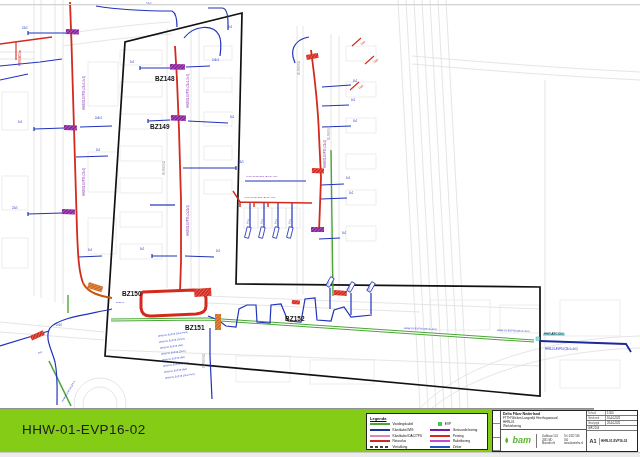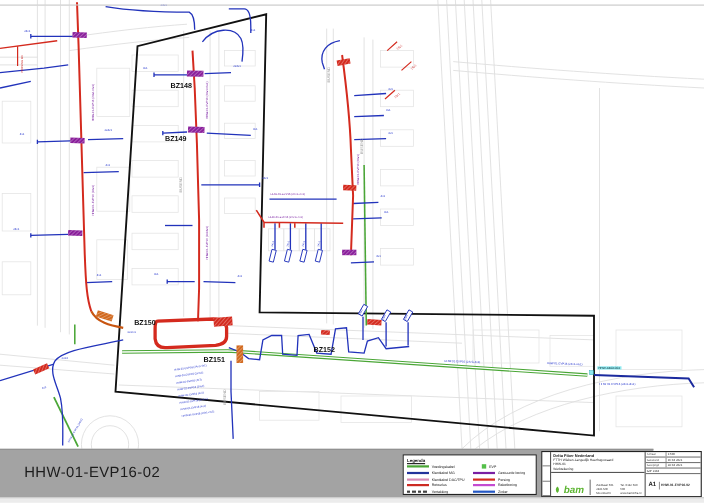--- a/index.html
+++ b/index.html
@@ -2,40 +2,40 @@
 <html><head>
 <meta charset="utf-8">
 <style>
   html,body{margin:0;padding:0;background:#e9e9e9;font-family:"Liberation Sans",sans-serif;}
   .sheet{position:relative;width:640px;height:457px;background:#ffffff;overflow:hidden;}
   #map{position:absolute;left:0;top:0;width:640px;height:408px;}
   #labels{position:absolute;left:0;top:0;width:640px;height:408px;pointer-events:none;}
   .map-label{position:absolute;line-height:1;white-space:nowrap;transform-origin:0 0;}
   .rule-top{position:absolute;left:0;top:4px;width:640px;border-top:1px solid #d4d4d4;}
   .page-bottom{position:absolute;left:0;top:452px;width:640px;height:5px;background:#ececec;border-top:1px solid #c9c9c9;}
-  .bottom-strip{position:absolute;left:0;top:408px;width:594px;height:44px;background:#a3a3a3;border-top:1px solid #8f8f8f;}
+  .bottom-strip{position:absolute;left:0;top:408px;width:594px;height:44px;background:#84cc16;border-top:1px solid #8f8f8f;}
   .sheet-title{position:absolute;left:22px;top:13px;font-size:13.5px;color:#1c1c1c;letter-spacing:.4px;}
   
   .legend{position:absolute;left:366px;top:4px;width:122px;height:37px;border:1px solid #222;background:#fff;box-sizing:border-box;padding:2px 3px;}
   .legend-title{font-size:4px;font-weight:bold;text-decoration:underline;color:#111;}
   .legend-cols{display:flex;gap:8px;margin-top:1px;}
   .legend-col{display:flex;flex-direction:column;gap:1.8px;}
   .legend-row{display:flex;align-items:center;gap:2.5px;}
   .sample{width:20px;height:2px;flex:0 0 auto;}
   .sample.square{width:4px;height:4px;margin-left:8px;}
   .legend-label{font-size:3.2px;color:#111;white-space:nowrap;}
   
   .titleblock{position:absolute;left:492px;top:1px;width:146px;height:42px;border:1px solid #222;background:#fff;box-sizing:border-box;display:flex;}
   .tb-rail{width:7px;border-right:.5px solid #555;display:flex;flex-direction:column;}
   .tb-rail div{flex:1;border-bottom:.5px solid #888;}
   .tb-main{flex:1;display:flex;flex-direction:column;border-right:.5px solid #555;}
   .tb-info{padding:1px 2px;border-bottom:.5px solid #555;}
   .tb-company{font-size:3.6px;font-weight:bold;color:#111;}
   .tb-line{font-size:3px;color:#222;}
-  .tb-logo-row{flex:1;display:flex;align-items:flex-end;gap:3px;padding:1px 3px;}
+  .tb-logo-row{flex:1;display:flex;align-items:center;gap:3px;padding:1px 3px;}
   .bam-word{color:#5cb531;font-weight:bold;font-style:italic;font-size:9px;line-height:1;}
   .tb-vdiv{width:0;height:14px;border-left:.5px solid #777;margin:0 2px;}
   .tb-contact{display:flex;flex-direction:column;}
   .tb-contact span{font-size:2.6px;color:#333;line-height:1.3;}
   .tb-right{width:50px;display:flex;flex-direction:column;}
   .tb-row{display:flex;border-bottom:.5px solid #777;font-size:2.6px;color:#222;}
   .tb-row span{padding:.5px 1px;}
   .tb-row .lab{width:16px;border-right:.5px solid #999;color:#555;}
   .tb-row.tall{flex:1;align-items:center;border-bottom:none;}
   .fmt{font-size:5.5px;font-weight:bold;border-right:.5px solid #999;width:10px;text-align:center;}

